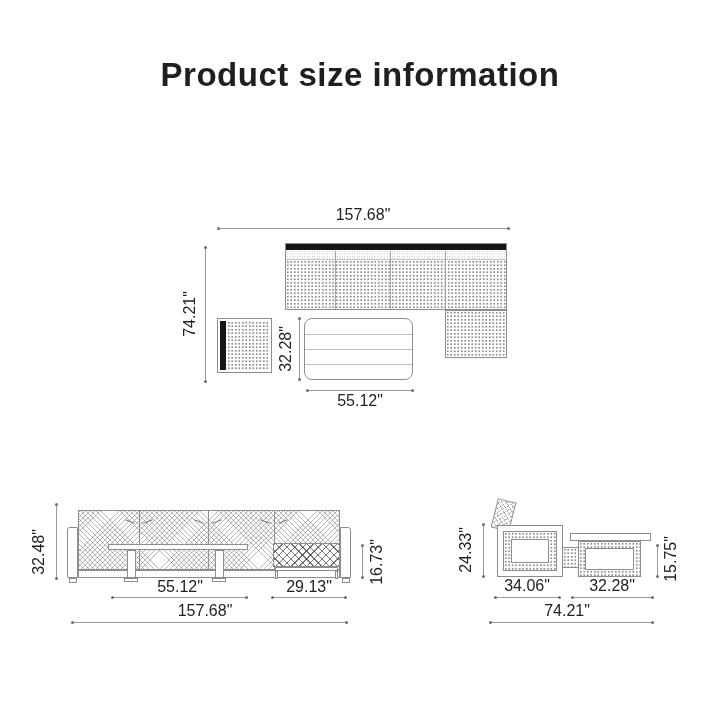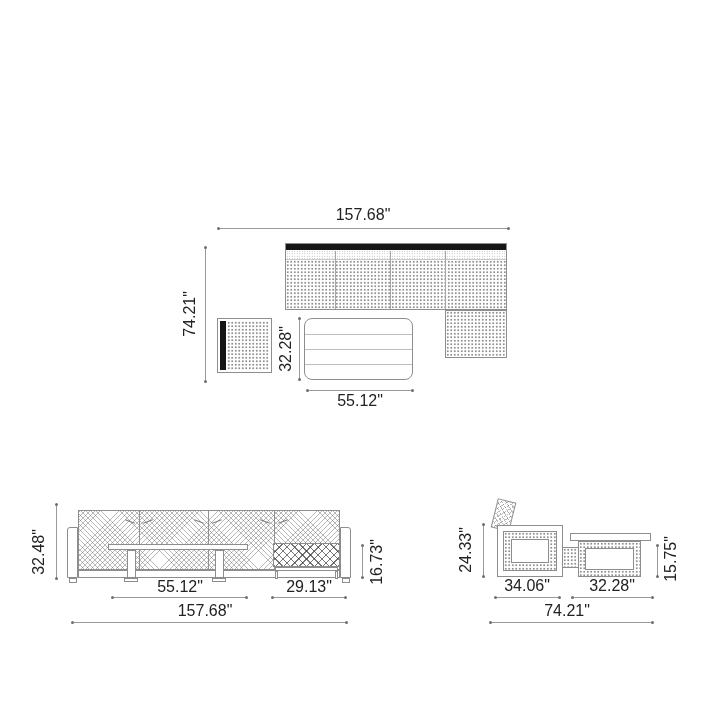--- a/index.html
+++ b/index.html
@@ -38,20 +38,21 @@
   .seam{position:absolute;width:1px;background:#909090;}
   .divider{position:absolute;width:1px;background:#a5a5a5;}
   .crease{position:absolute;width:10px;height:1px;background:#7d7d7d;}
   .strip{position:absolute;background:#161616;}
 </style>
 </head>
 <body>
 
 <div id="canvas">
 
+  <div class="title">Product size information</div>
 
   <div class="layer">
 
     <div class="dh" style="left:218px;top:228px;width:291px;"></div>
     <div class="lbl" style="left:363px;top:215px;">157.68"</div>
 
     <div class="dv" style="left:205px;top:247px;height:135px;"></div>
     <div class="lbl v" style="left:190px;top:314px;">74.21"</div>
 
     <div class="box" style="left:285px;top:243px;width:222px;height:67px;">

